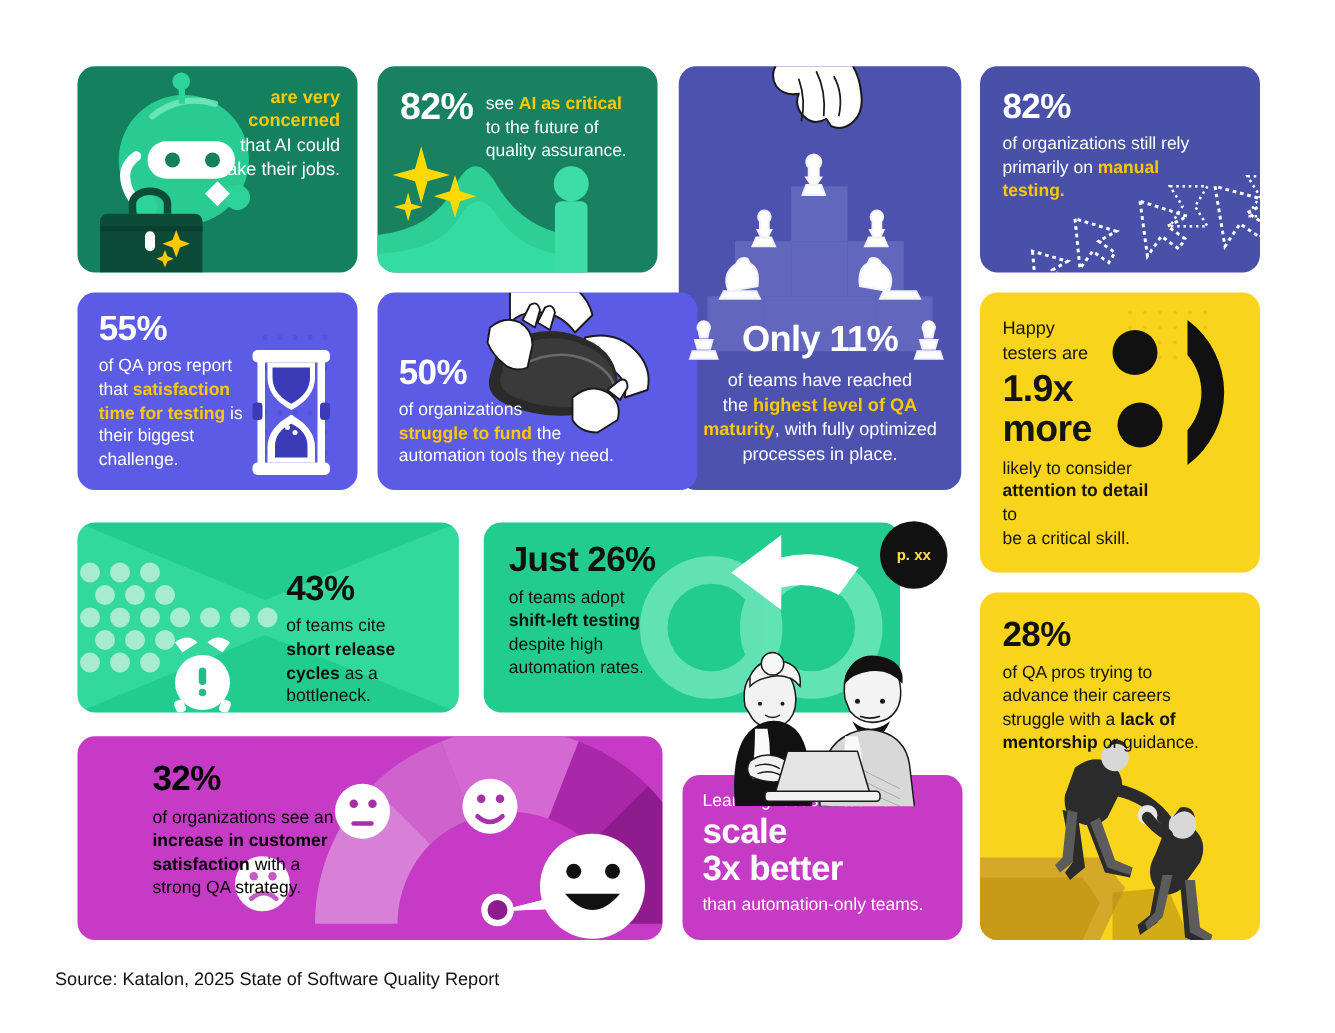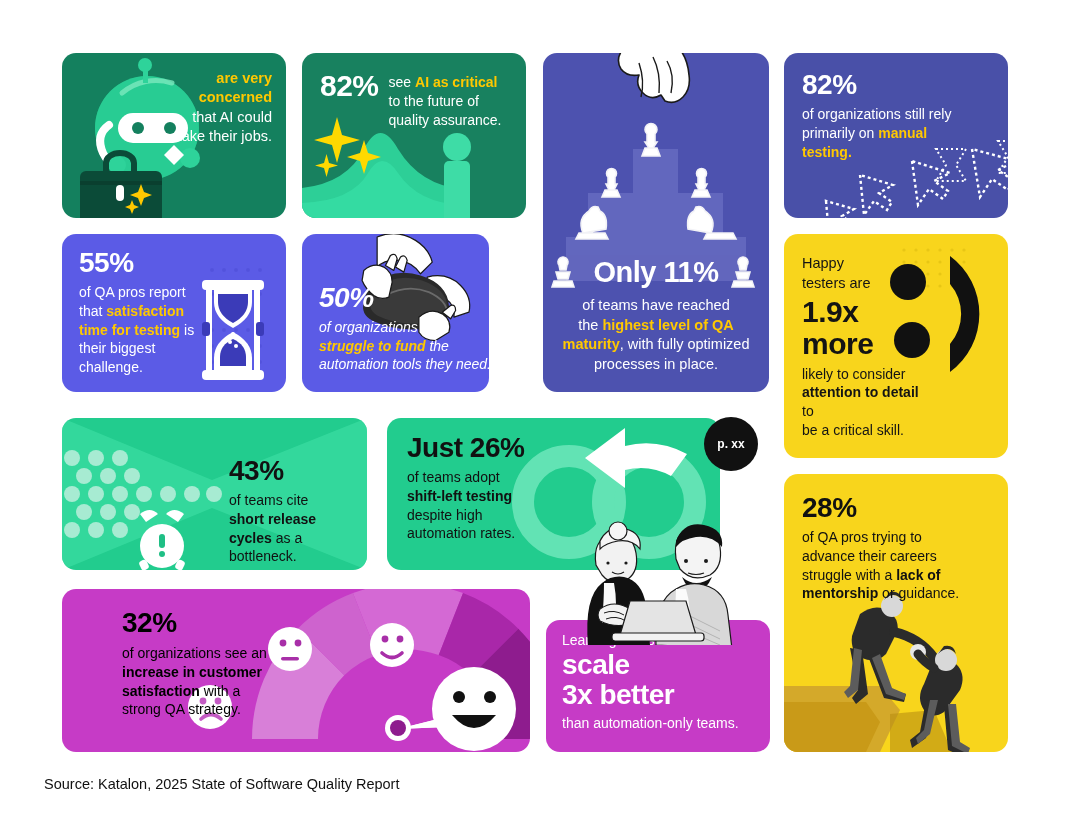--- a/index.html
+++ b/index.html
@@ -48,21 +48,21 @@
   #card-manual .stat { font-size: 28px; margin-bottom: 6px; }
   #card-manual .body { font-size: 14px; }
 
   
   #card-hourglass { left: 62px; top: 234px; width: 224px; height: 158px; background: #5B5BE6; }
   #card-hourglass .inner { padding: 15px 0 0 17px; color: #fff; width: 150px; }
   #card-hourglass .stat { font-size: 28px; margin-bottom: 6px; }
   #card-hourglass .body { font-size: 14px; }
 
   
-  #card-wallet { left: 302px; top: 234px; width: 187px; height: 158px; background: #5B5BE6; font-style: italic; }
+  #card-wallet { left: 302px; top: 234px; width: 256px; height: 158px; background: #5B5BE6; }
   #card-wallet .inner { position: absolute; bottom: 18px; left: 17px; color: #fff; width: 196px; }
   #card-wallet .stat { font-size: 28px; margin-bottom: 6px; }
   #card-wallet .body { font-size: 14px; }
 
   
   #card-smiley { left: 784px; top: 234px; width: 224px; height: 224px; background: #F8D51C; }
   #card-smiley .inner { padding: 20px 0 0 18px; color: #141414; width: 140px; }
   #card-smiley .pre { font-size: 14.5px; line-height: 1.35; }
   #card-smiley .stat { font-size: 30px; line-height: 1.06; margin: 3px 0 5px; }
   #card-smiley .body { font-size: 14px; }
@@ -94,21 +94,21 @@
   
   #card-scale { left: 546px; top: 620px; width: 224px; height: 132px; background: #C63BC6; }
   #card-scale .inner { padding: 12px 0 0 16px; color: #fff; }
   #card-scale .pre { font-size: 14px; margin-bottom: 2px; }
   #card-scale .stat { font-size: 28px; line-height: 1.08; margin-bottom: 5px; }
   #card-scale .post { font-size: 14px; }
 
   
   #page-badge {
     position: absolute; left: 704px; top: 417px; width: 54px; height: 54px;
-    border-radius: 50%; background: #111; color: #ffffff;
+    border-radius: 50%; background: #111; color: #fde047;
     display: flex; align-items: center; justify-content: center;
     font-size: 12px; font-weight: bold; z-index: 20;
   }
 
   
   #source { position: absolute; left: 44px; top: 776px; font-size: 14.5px; color: #111; }
 
   
   .art { position: absolute; inset: 0; z-index: 1; pointer-events: none; }
   .art svg { display: block; width: 100%; height: 100%; }

